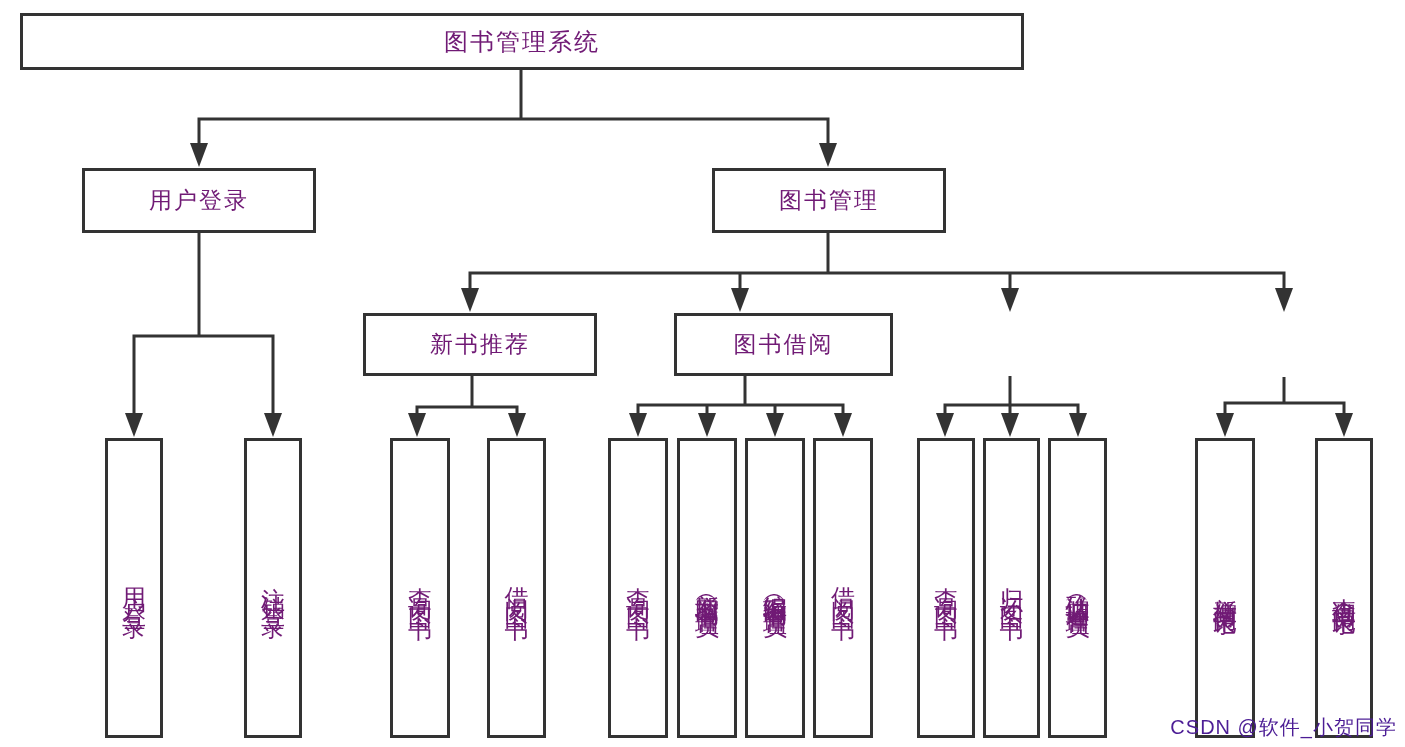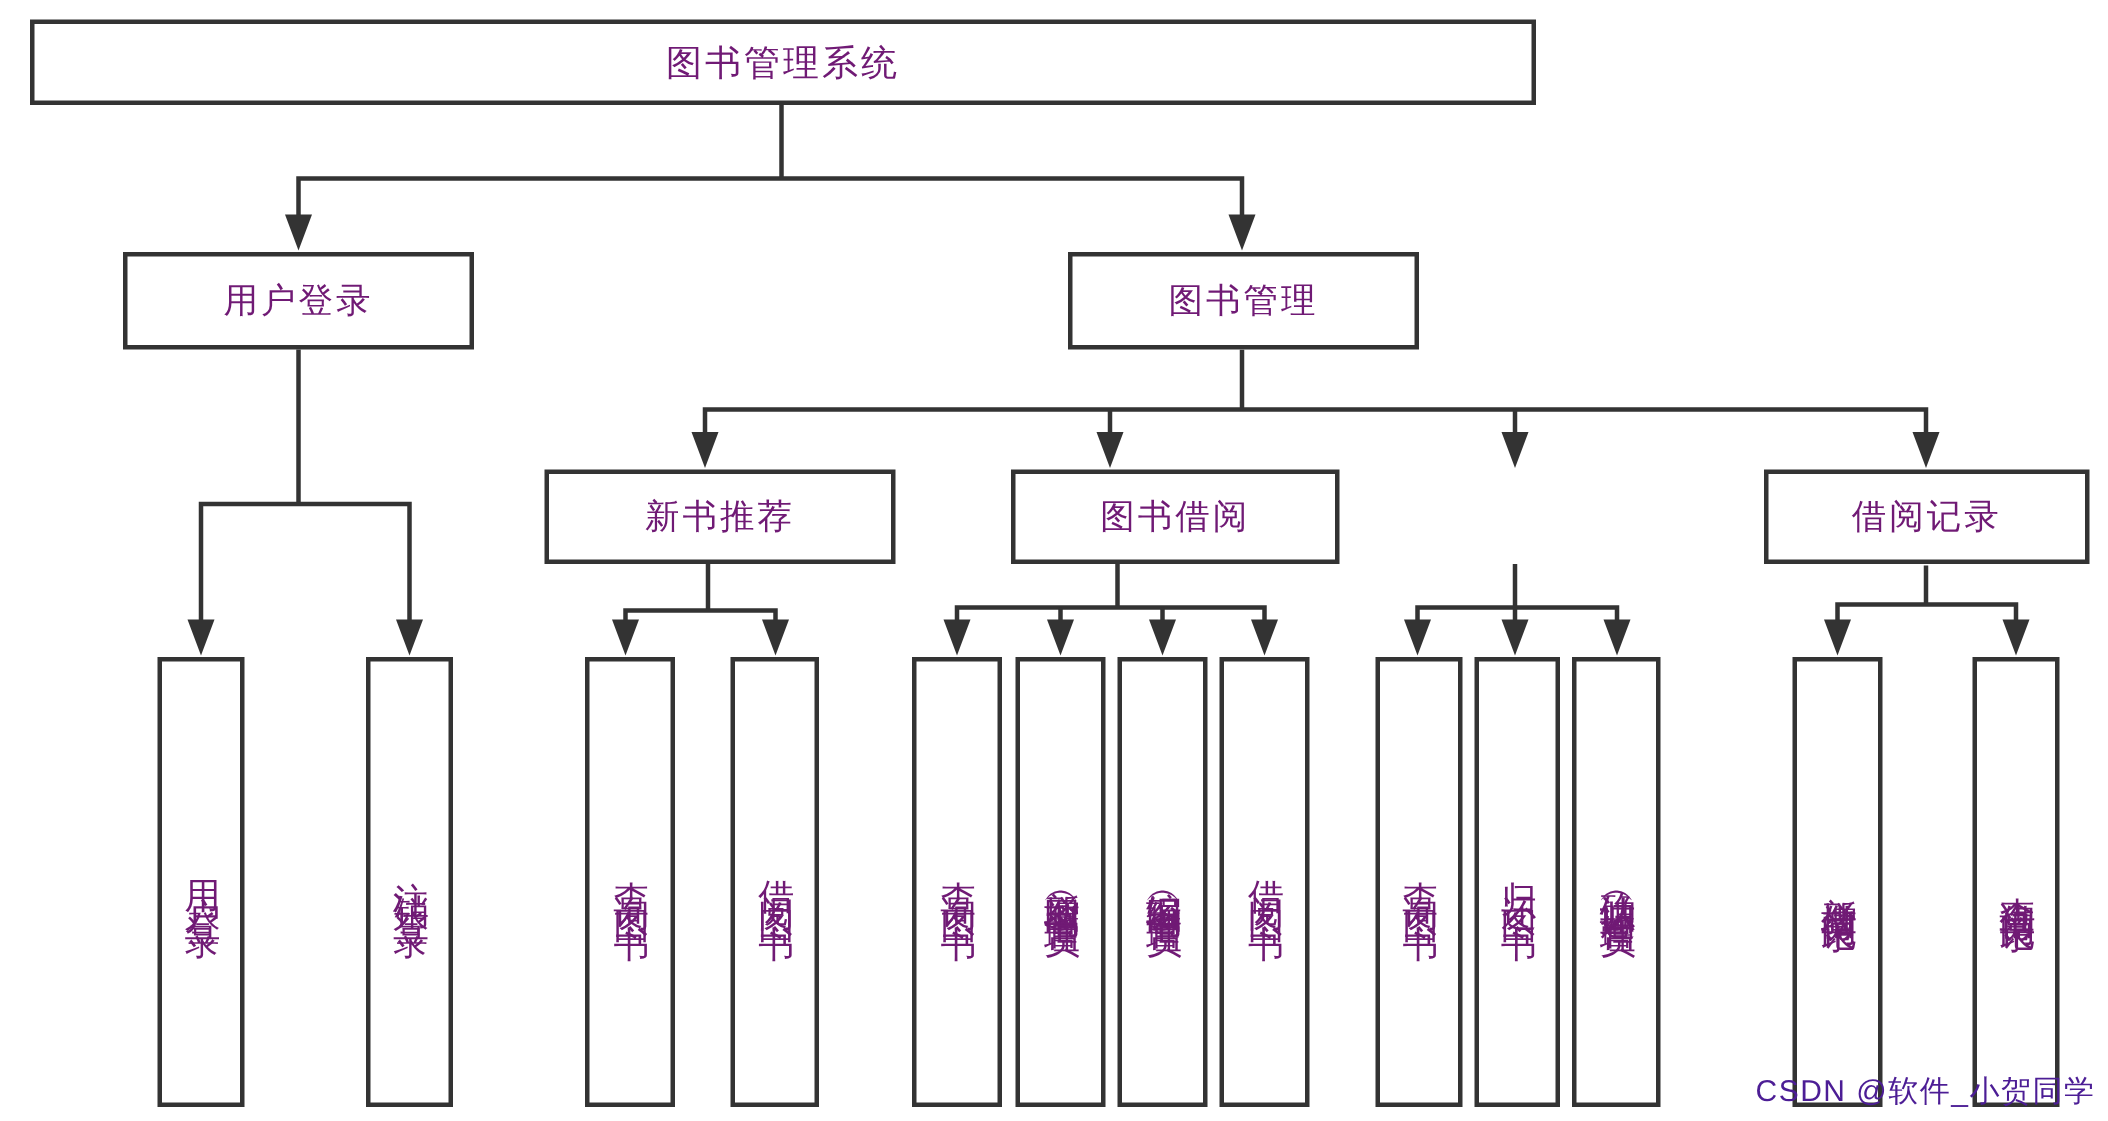--- a/index.html
+++ b/index.html
@@ -112,23 +112,20 @@
   <div class="node lvl2" style="left:712px;">
     <span>图书管理</span>
   </div>
 
   <div class="node lvl3" style="left:363px;width:234px;">
     <span>新书推荐</span>
   </div>
   <div class="node lvl3" style="left:636px;width:219px;margin-left:38px;">
     <span>图书借阅</span>
   </div>
-  <div class="node lvl3" style="left:1176px;width:217px;">
-    <span>借阅记录</span>
-  </div>
 
   <div class="node leaf" style="left:105px;width:58px;">
     <span class="vlabel">用户登录</span>
   </div>
   <div class="node leaf" style="left:244px;width:58px;">
     <span class="vlabel">注销登录</span>
   </div>
 
   <div class="node leaf" style="left:390px;width:60px;">
     <span class="vlabel">查询图书</span>

